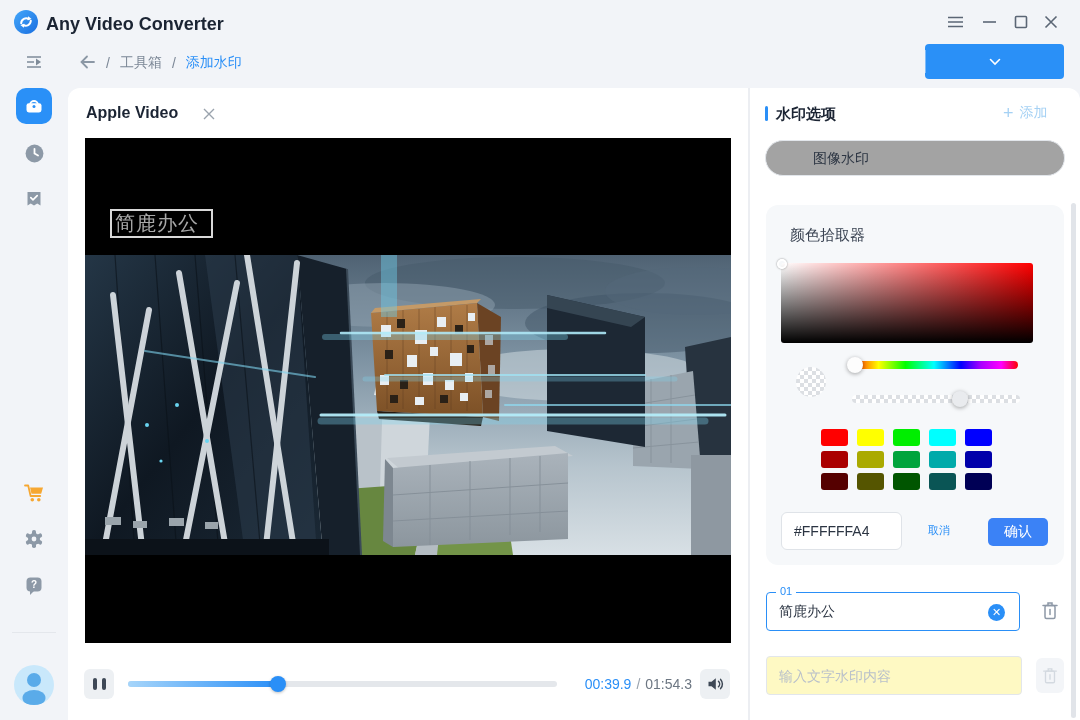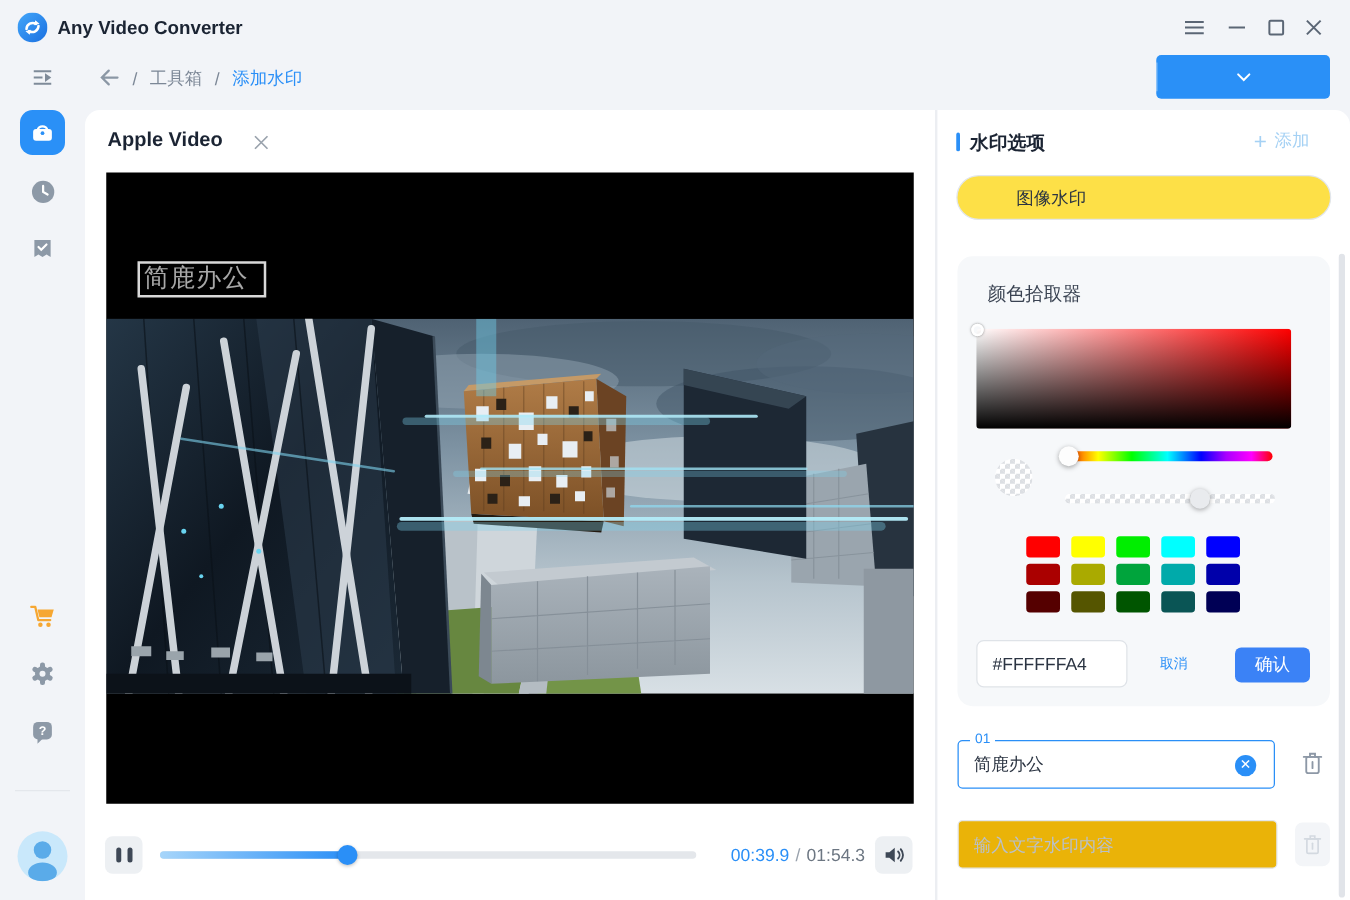--- a/index.html
+++ b/index.html
@@ -3,21 +3,21 @@
 <meta charset="utf-8">
 <style>
   * { margin:0; padding:0; box-sizing:border-box; }
   html,body { width:1080px; height:720px; overflow:hidden; }
   body { font-family:"Liberation Sans","DejaVu Sans",sans-serif; background:#f2f4f8; position:relative; color:#1c2533; }
   .abs { position:absolute; }
 
   
   .titlebar { left:0; top:0; width:1080px; height:44px; }
   .logo { left:14px; top:10px; width:24px; height:24px; }
-  .app-title { left:46px; top:14px; font-size:15px; font-weight:bold; color:#1b2433; }
+  .app-title { left:46px; top:14px; font-size:18px; font-weight:bold; color:#1b2433; }
   .winctl { top:13px; width:20px; height:18px; display:flex; align-items:center; justify-content:center; cursor:default; }
 
   
   .collapse-btn { left:24px; top:52px; width:20px; height:20px; }
   .back-btn { left:78px; top:52px; width:20px; height:20px; }
   .crumbs { left:106px; top:54px; display:flex; gap:10px; font-size:14px; color:#7c8796; align-items:center; }
   .crumb-current { color:#2a8ff7; }
   .export-btn { left:925px; top:44px; width:139px; height:35px; background:#2a90f7; border-radius:4px; display:flex; color:#fff; font-size:14px; }
   .export-main { width:104px; display:flex; align-items:center; justify-content:center; gap:7px; }
   .export-divider { width:1px; height:23px; margin-top:6px; background:rgba(255,255,255,.4); }
@@ -51,21 +51,21 @@
   .time-row { left:560px; top:676px; width:132px; display:flex; justify-content:flex-end; gap:5px; font-size:14px; }
   .time-cur { color:#2a8ff7;text-align:center; } .time-sep { color:#98a1ac; } .time-total { color:#6c7682; }
   .vol-btn { left:700px; top:669px; }
 
   
   .panel-head-bar { left:765px; top:106px; width:3px; height:15px; background:#2a8ff7; border-radius:2px; }
   .panel-head { left:776px; top:105px; font-size:15px; font-weight:bold; color:#1b2433; }
   .add-link { left:1003px; top:104px; display:flex; gap:6px; align-items:center; color:#a5d1f4; font-size:14px; }
   .add-plus { font-size:18px; line-height:18px; }
 
-  .tabs { left:765px; top:140px; width:300px; height:36px; border:1px solid #e2e6eb; border-radius:18px; background:#fde047; }
+  .tabs { left:765px; top:140px; width:300px; height:36px; border:1px solid #e2e6eb; border-radius:18px; background:#a3a3a3; }
   .tab-cell { position:absolute; top:0; width:150px; height:34px; line-height:34px; text-align:center; font-size:14px; color:#2b3442; }
   .tab-img { left:0; }
   .tab-txt { left:149px; width:151px; height:36px; line-height:34px; top:-1px; background:#e1f3fd; border:1px solid #2a8ff7; border-radius:0 18px 18px 0; }
 
   .picker-card { left:766px; top:205px; width:298px; height:360px; background:#f6f8fa; border-radius:12px; }
   .picker-title { left:790px; top:226px; font-size:15px; color:#3a4352; }
   .sat-rect { left:781px; top:263px; width:252px; height:80px; border-radius:3px;
     background:linear-gradient(to bottom,rgba(0,0,0,0),#000),linear-gradient(to right,#fff,#f00); }
   .sat-cursor { position:absolute; left:777px; top:259px; width:10px; height:10px; border-radius:50%; border:2px solid #fff; box-shadow:0 0 2px rgba(0,0,0,.5); }
   .checker { background-image:linear-gradient(45deg,#dcdfe3 25%,transparent 25%,transparent 75%,#dcdfe3 75%),linear-gradient(45deg,#dcdfe3 25%,transparent 25%,transparent 75%,#dcdfe3 75%); background-size:10px 10px; background-position:0 0,5px 5px; background-color:#fff; }
@@ -79,21 +79,21 @@
   .swatch { border-radius:3px; }
   .hex-input { left:781px; top:512px; width:121px; height:38px; border:1px solid #dfe3e8; border-radius:6px; background:#fff; font-size:14px; color:#2b3442; padding:0 0 0 12px; outline:none; font-family:"Liberation Sans",sans-serif; }
   .cancel-link { left:928px; top:523px; font-size:11px; color:#2a8ff7; }
   .confirm-btn { left:988px; top:518px; width:60px; height:28px; border-radius:5px; background:#3b82f6; color:#fff; font-size:14px; display:flex; align-items:center; justify-content:center; }
 
   .wm-field { left:766px; top:592px; width:254px; height:39px; border:1px solid #2a8ff7; border-radius:4px; background:#fff; }
   .wm-field-label { position:absolute; left:9px; top:-8px; background:#fff; padding:0 4px; font-size:11px; color:#2a8ff7; }
   .wm-field input { position:absolute; left:12px; top:1px; width:190px; height:35px; border:none; outline:none; font-size:14px; color:#2b3442; font-family:"Liberation Sans",sans-serif; background:transparent; }
   .clear-btn { position:absolute; right:14px; top:11px; width:17px; height:17px; border-radius:50%; background:#2a8ff7; color:#fff; font-size:11px; line-height:17px; text-align:center; font-weight:bold; }
   .trash-1 { left:1040px; top:600px; width:22px; height:24px; }
-  .wm-field2 { left:766px; top:656px; width:256px; height:39px; border:1px solid #e2e6eb; border-radius:4px; background:#eab308; }
+  .wm-field2 { left:766px; top:656px; width:256px; height:39px; border:1px solid #e2e6eb; border-radius:4px; background:#fef9c3; }
   .wm-field2 input { position:absolute; left:12px; top:1px; width:230px; height:35px; border:none; outline:none; font-size:14px; color:#2b3442; font-family:"Liberation Sans",sans-serif; background:transparent; }
   .wm-field2 input::placeholder, .hex-input::placeholder { color:#b9c0ca; }
   .trash-2 { left:1036px; top:658px; width:28px; height:35px; background:#f3f5f8; border-radius:6px; display:flex; align-items:center; justify-content:center; }
   .panel-scrollbar { left:1071px; top:203px; width:5px; height:515px; border-radius:3px; background:#e1e4e9; }
 </style>
 </head>
 <body>
 
 <div class="abs titlebar">
   <div class="abs logo">

